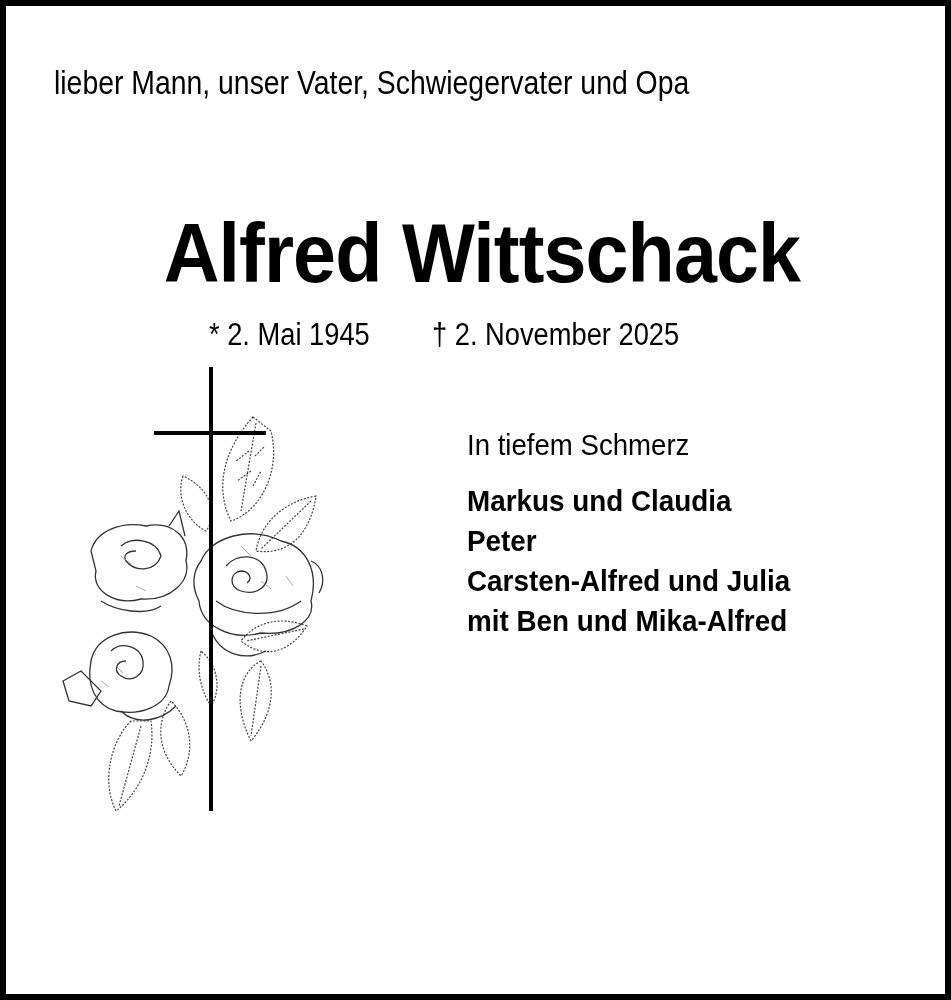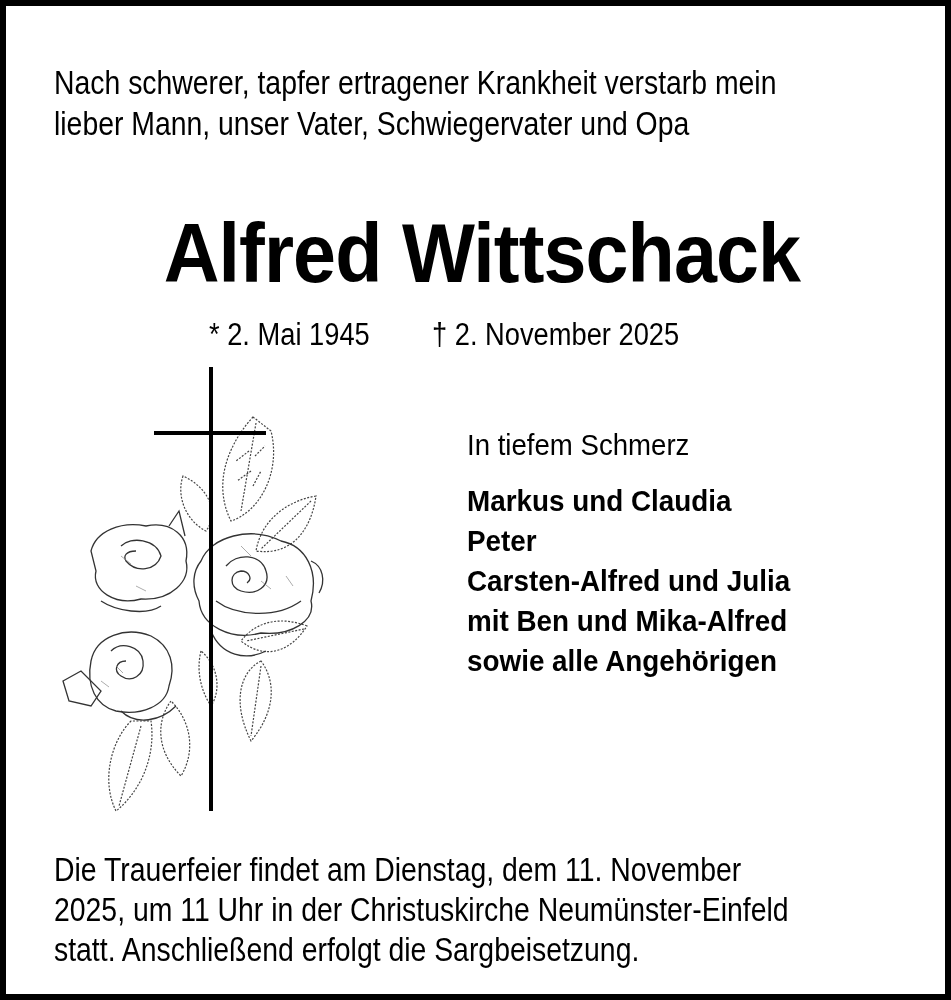--- a/index.html
+++ b/index.html
@@ -116,21 +116,20 @@
   }
   .service .narrow { transform: scaleX(0.86); }
   .service .line { height: 40px; }
 </style>
 </head>
 <body>
 
 <div class="frame">
 
   <div class="intro">
-    <div><span class="narrow">Nach schwerer, tapfer ertragener Krankheit verstarb mein</span></div>
     <div><span class="narrow">lieber Mann, unser Vater, Schwiegervater und Opa</span></div>
   </div>
 
   <div class="name">
     <span class="narrow">Alfred Wittschack</span>
   </div>
 
   <div class="dates">
     <span class="narrow">* 2. Mai 1945</span><span class="gap"></span><span class="narrow">† 2. November 2025</span>
   </div>
@@ -186,23 +185,17 @@
   <div class="cross-v"></div>
   <div class="cross-h"></div>
 
   <div class="mourners">
     <div class="lead"><span class="narrow">In tiefem Schmerz</span></div>
     <div class="family">
       <div><span class="narrow">Markus und Claudia</span></div>
       <div><span class="narrow">Peter</span></div>
       <div><span class="narrow">Carsten-Alfred und Julia</span></div>
       <div><span class="narrow">mit Ben und Mika-Alfred</span></div>
-      <div><span class="narrow">sowie alle Angehörigen</span></div>
     </div>
   </div>
 
-  <div class="service">
-    <div class="line"><span class="narrow">Die Trauerfeier findet am Dienstag, dem 11. November</span></div>
-    <div class="line"><span class="narrow">2025, um 11 Uhr in der Christuskirche Neumünster-Einfeld</span></div>
-    <div class="line"><span class="narrow">statt. Anschließend erfolgt die Sargbeisetzung.</span></div>
-  </div>
 
 </div>
 
 </body></html>

